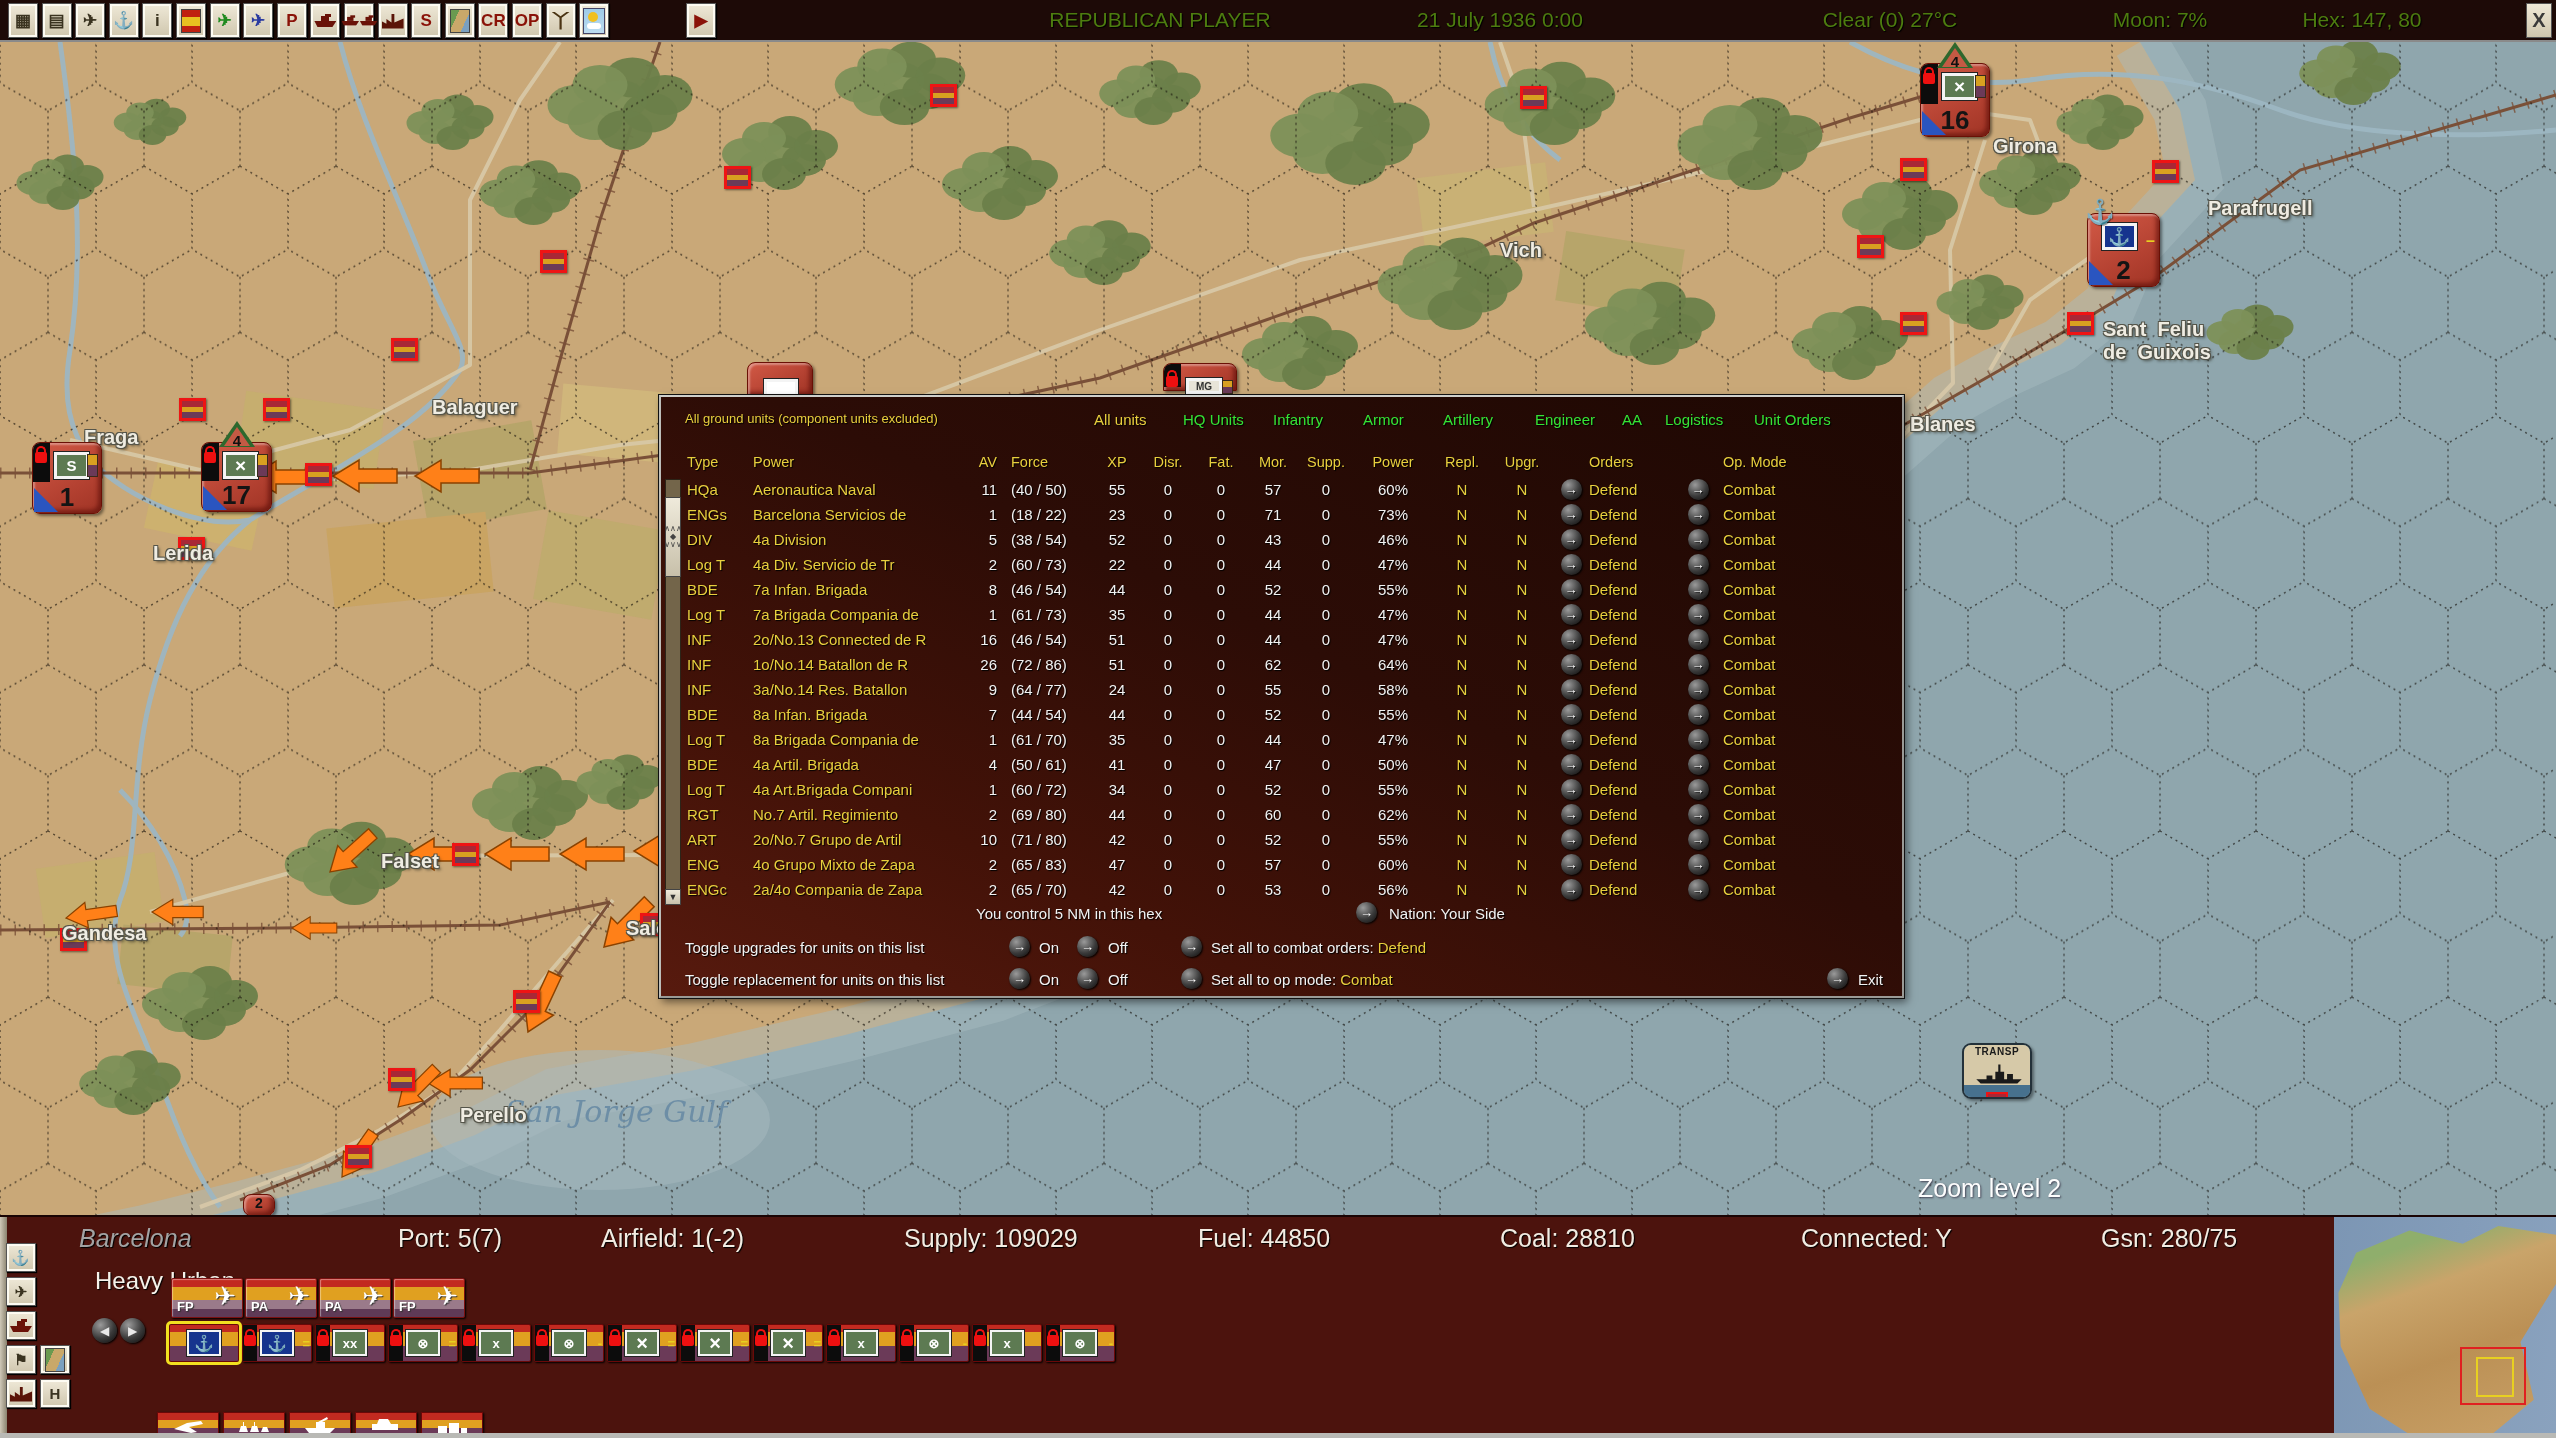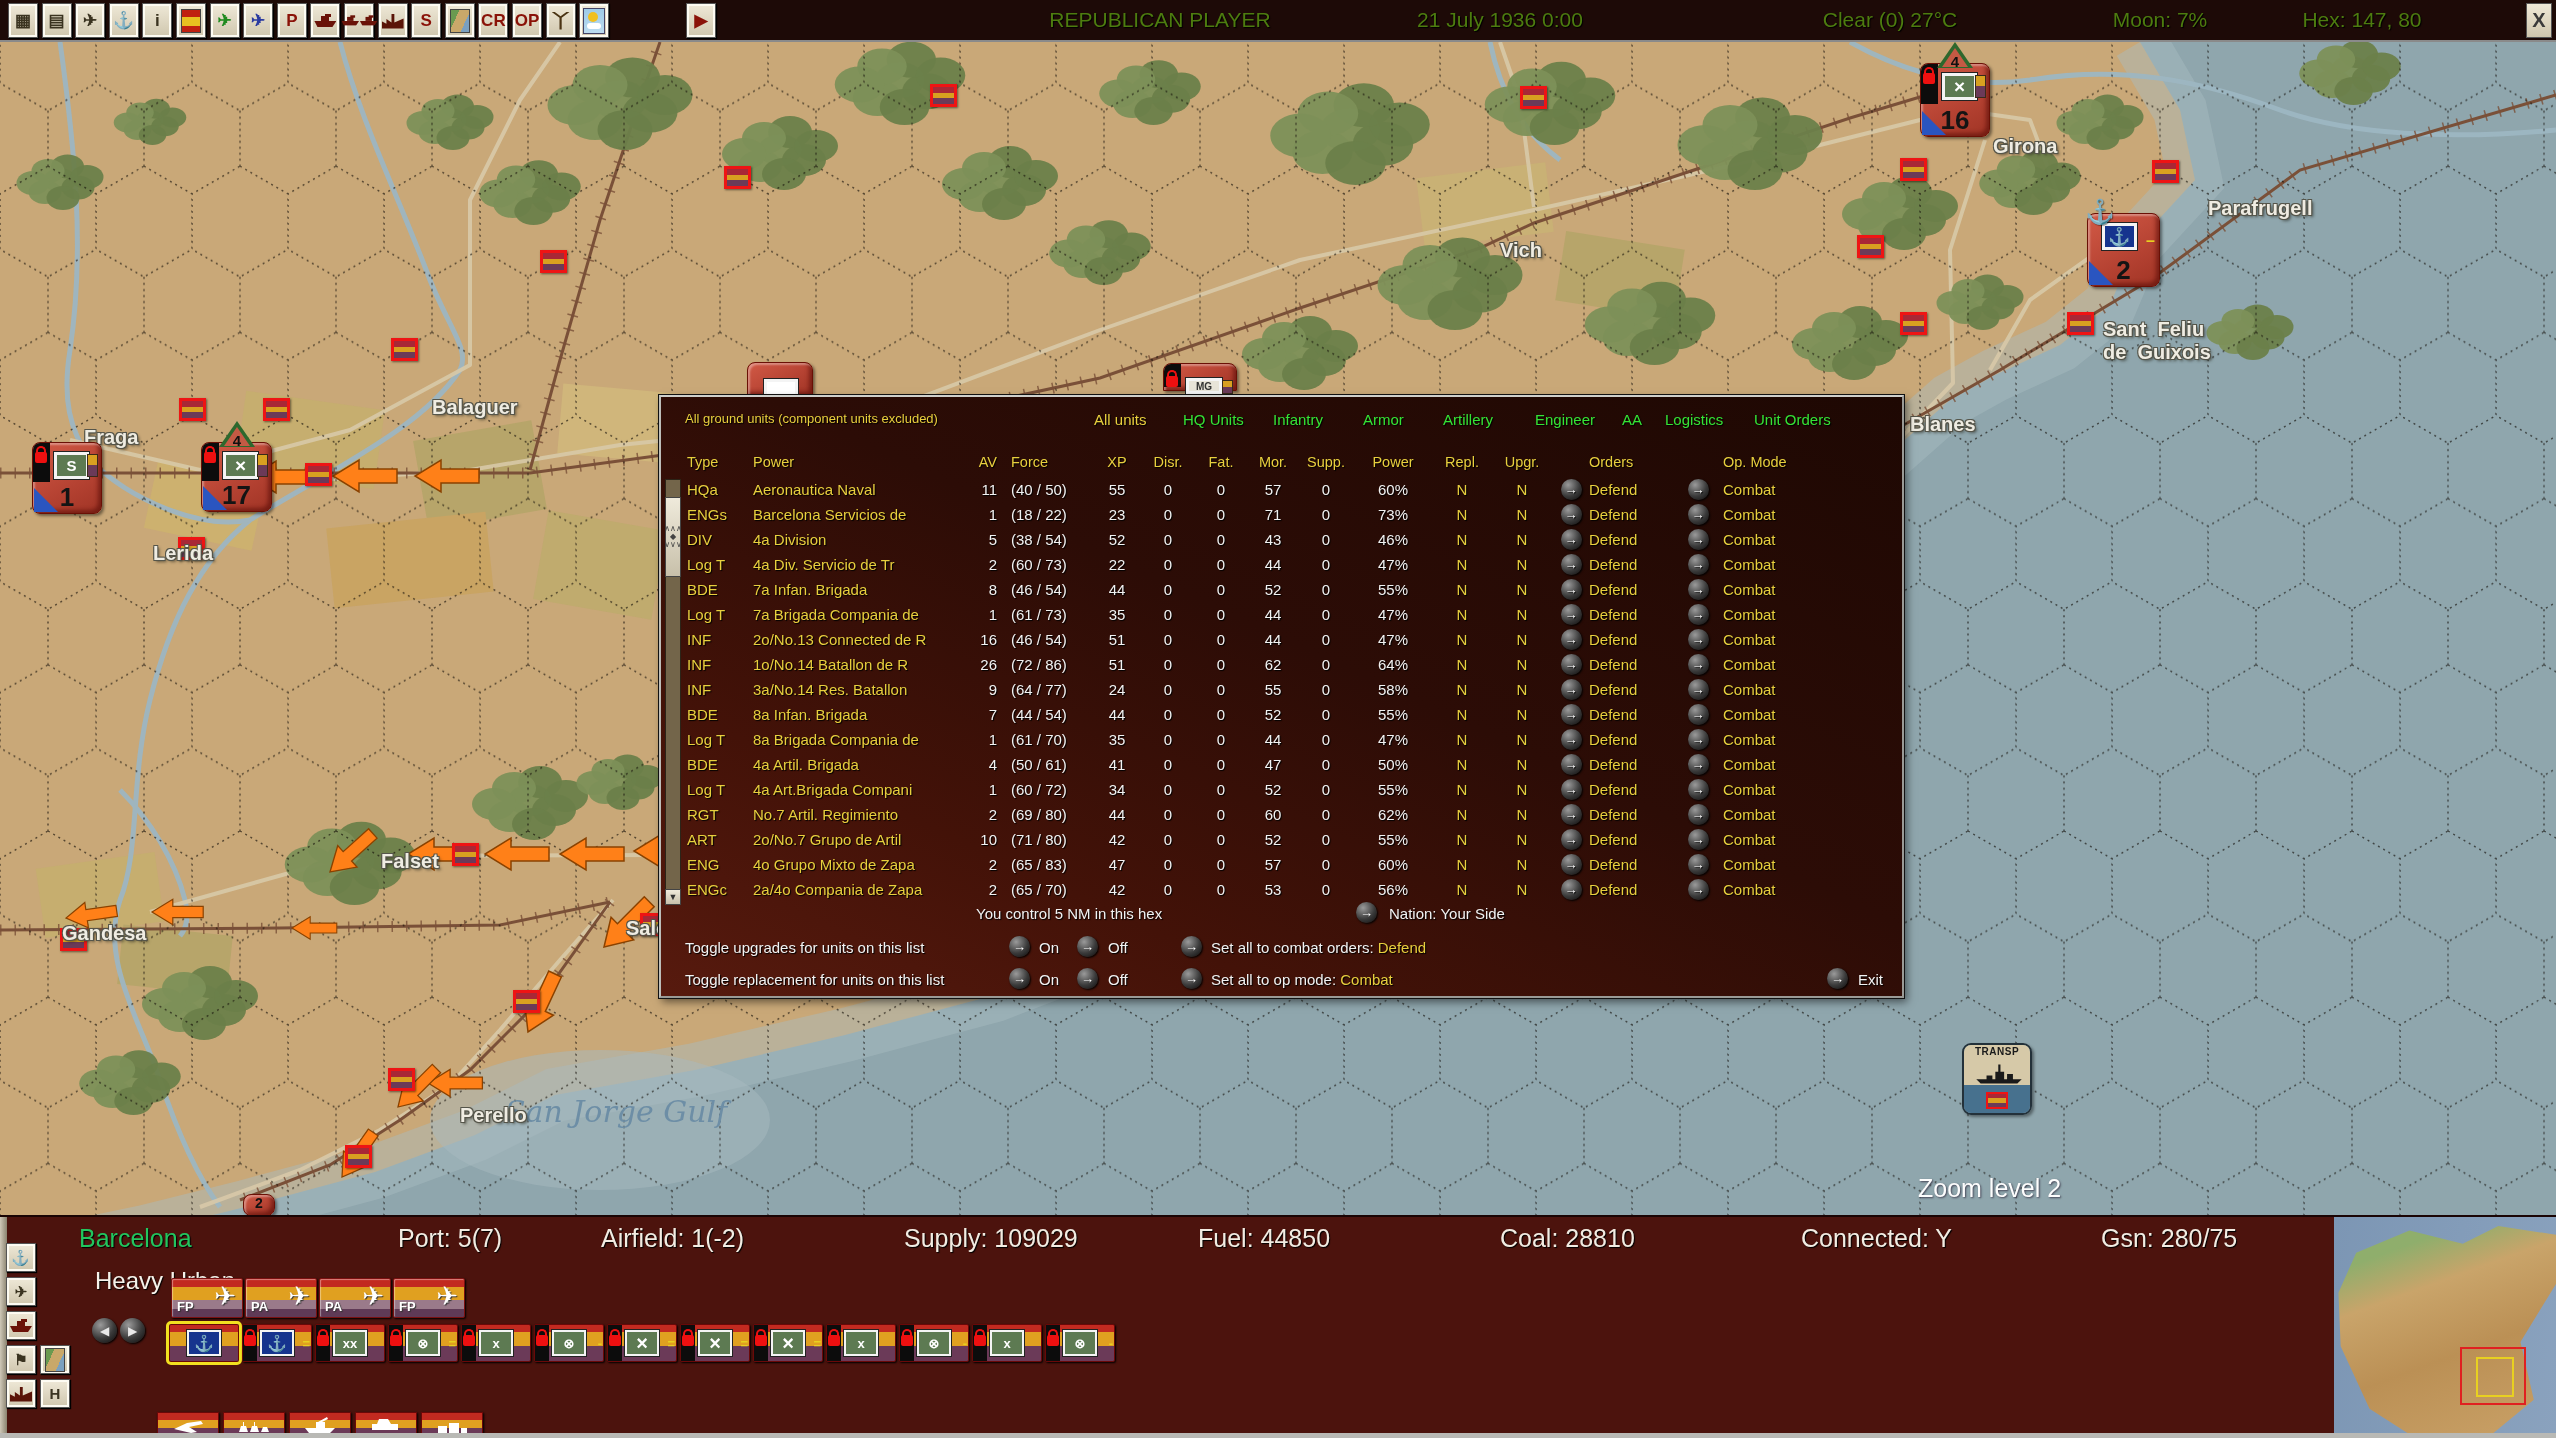--- a/index.html
+++ b/index.html
@@ -63,21 +63,21 @@
   .cnum { position:absolute; bottom:0; left:0; width:100%; text-align:center;
           font-size:26px; font-weight:bold; color:#141414; }
   .bluetri { position:absolute; left:1px; bottom:1px; width:0; height:0;
              border-bottom:24px solid #2a55c0; border-right:24px solid transparent; }
   .badge { position:absolute; z-index:15; width:36px; height:26px; }
   .badge .b-out { position:absolute; inset:0; clip-path:polygon(50% 0,100% 100%,0 100%); background:#2d682d; }
   .badge .b-in { position:absolute; left:5px; top:6px; width:26px; height:19px;
                  clip-path:polygon(50% 0,100% 100%,0 100%); background:#c45a44; }
   .badge .b-num { position:absolute; bottom:-2px; width:100%; text-align:center; font-size:15px; font-weight:bold; color:#111; }
   .clipped { border-radius:8px 8px 0 0; }
-  #transp-counter { position:absolute; z-index:14; left:1962px; top:1043px; width:70px; height:72px;
+  #transp-counter { position:absolute; z-index:14; left:1962px; top:1043px; width:70px; height:56px;
                     border:2px solid #23313a; border-radius:9px; overflow:hidden; box-shadow:2px 2px 3px rgba(0,0,0,.4); }
   #transp-counter .tc-top { height:40px; background:#d6c9a8; position:relative; }
   #transp-counter .tc-top .tc-lbl { position:absolute; top:1px; width:100%; text-align:center;
                                     font-size:10px; font-weight:bold; color:#1a1a1a; letter-spacing:.5px; }
   #transp-counter .tc-bot { height:30px; background:#47718e; display:flex; align-items:center; justify-content:center; }
   #transp-counter .tc-flag { width:22px; height:17px; border:2px solid #ee1414;
                              background:linear-gradient(#a82836 0 34%, #d8a020 34% 67%, #6b3a58 67% 100%); }
   #anchor-glyph { position:absolute; z-index:15; left:2085px; top:198px; font-size:24px; color:#4a2458; text-shadow:1px 1px 1px rgba(0,0,0,.4); }
 
   
@@ -107,21 +107,21 @@
              border:1px solid #444; color:#333; font-size:9px; display:flex; align-items:center; justify-content:center; cursor:pointer; }
   #scrlthumb { position:absolute; left:4px; top:100px; width:16px; height:80px; background:linear-gradient(#efeadb,#c8c0aa);
                border:1px solid #444; color:#444; font-size:8px; line-height:8px; text-align:center;
                display:flex; flex-direction:column; align-items:center; justify-content:center; cursor:grab; }
 
   
   #botbar { position:absolute; z-index:50; left:0; top:1215px; width:2556px; height:223px;
             background:#4c130d; border-top:2px solid #1a0404; }
   #botbar .edge { position:absolute; left:0; top:0; width:7px; height:223px; background:linear-gradient(90deg,#cfc8b8,#8a836f); }
   .bstat { position:absolute; top:7px; color:#f2ece2; font-size:25px; white-space:nowrap; text-shadow:1px 1px 1px #000; }
-  #bcity { color:#22c55e; }
+  #bcity { color:#a3a3a3;font-style:italic; }
   #bterrain { position:absolute; left:95px; top:50px; color:#f6f2ea; font-size:24px; text-shadow:1px 1px 1px #000; }
   .sbtn { position:absolute; width:30px; height:29px; background:linear-gradient(#efe9d8,#cfc6ad);
           border:1px solid #555; box-shadow:inset 0 0 0 2px #fdfbf2, 1px 1px 1px #000;
           display:flex; align-items:center; justify-content:center; font-size:15px; font-weight:bold; color:#3a3320; cursor:pointer; }
   .navbtn { position:absolute; width:25px; height:25px; border-radius:50%;
             background:radial-gradient(circle at 34% 28%, #9a9a9a, #3a3a3a 55%, #0a0a0a);
             color:#e8e8e8; font-size:12px; display:flex; align-items:center; justify-content:center;
             cursor:pointer; box-shadow:1px 1px 2px #000; }
   .aircnt { position:absolute; width:72px; height:40px; border:1px solid #7a1010; border-radius:2px;
             background:linear-gradient(#c22a20 0 22%, #e0a020 22% 55%, #9a7a8a 55% 78%, #5f3a56 78% 100%);

